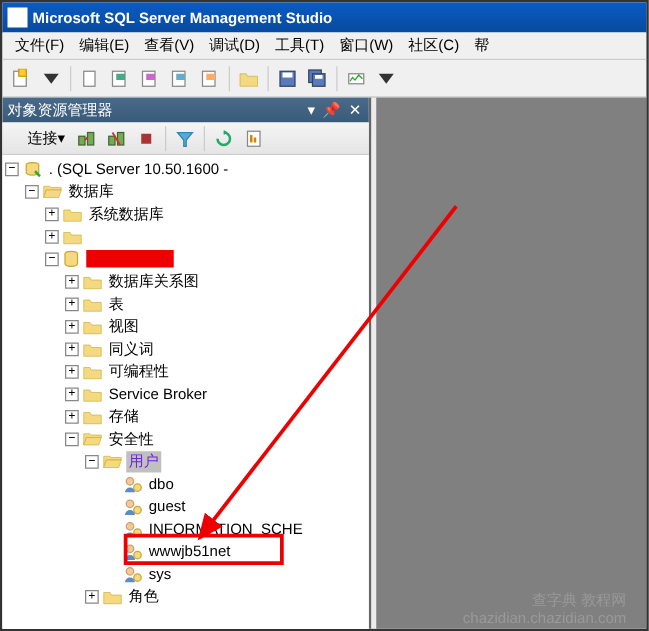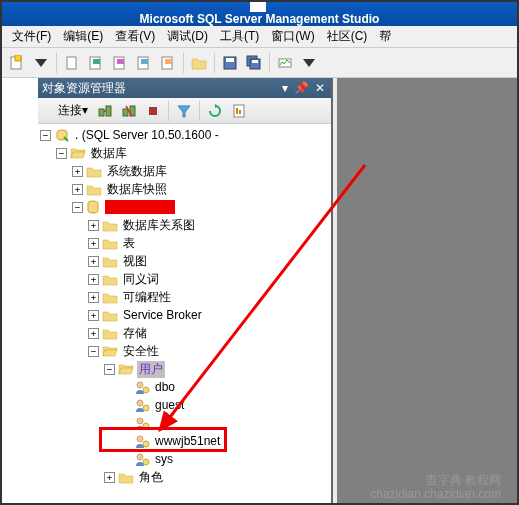--- a/index.html
+++ b/index.html
@@ -1,27 +1,27 @@
 <!DOCTYPE html>
 <html><head>
 <meta charset="utf-8">
 <style>
 * { margin: 0; padding: 0; box-sizing: border-box; font-family: "Microsoft YaHei", SimSun, Arial, sans-serif; font-size: 12px; }
 body { background: #fff; width: 519px; height: 505px; overflow: hidden; position: relative; }
 .window { width: 519px; height: 505px; border: 2px solid #333; position: relative; }
-.titlebar { height: 24px; background: linear-gradient(to bottom, #0a5bc4, #084a9e); color: #fff; display: flex; align-items: center; padding: 0 4px; font-weight: bold; font-family: "MS Sans Serif", Tahoma; flex-direction: column; }
+.titlebar { height: 24px; background: linear-gradient(to bottom, #0a5bc4, #084a9e); color: #fff; display: flex; align-items: center; padding: 0 4px; font-weight: bold; font-family: "MS Sans Serif", Tahoma; }
 .titlebar-icon { width: 16px; height: 16px; background: #fff; margin-right: 4px; display: inline-block; }
 .menubar { height: 22px; background: #f0f0f0; border-bottom: 1px solid #ccc; display: flex; align-items: center; padding: 0 4px; }
 .menubar span { padding: 2px 6px; cursor: default; }
 .toolbar { height: 30px; background: #f0f0f0; border-bottom: 1px solid #ccc; display: flex; align-items: center; padding: 2px 4px; gap: 2px; }
 .tbtn { width: 22px; height: 22px; border: 1px solid transparent; display: flex; align-items: center; justify-content: center; cursor: pointer; }
 .tbtn svg { width: 16px; height: 16px; }
 .tsep { width: 1px; height: 20px; background: #ccc; margin: 0 2px; }
 
-.client { display: flex; height: calc(100% - 76px); margin-left: 36px; }
+.client { display: flex; height: calc(100% - 76px); }
 .sidebar { width: 295px; background: #fff; border-right: 2px solid #666; display: flex; flex-direction: column; }
 .panel-header { height: 20px; background: linear-gradient(to bottom, #4a6a8a, #3a5a7a); color: #fff; display: flex; align-items: center; padding: 0 4px; justify-content: space-between; }
 .panel-header-title { flex: 1; }
 .panel-controls { display: flex; gap: 2px; }
 .panel-controls span { cursor: pointer; padding: 0 2px; }
 .panel-toolbar { height: 26px; background: linear-gradient(to bottom, #f5f5f5, #e5e5e5); border-bottom: 1px solid #ccc; display: flex; align-items: center; padding: 0 20px; gap: 2px; }
 .connect-label { margin-right: 4px; }
 
 .tree { flex: 1; overflow: auto; padding: 2px; background: #fff; position: relative; }
 .tree-node { display: flex; align-items: center; height: 18px; padding: 0; white-space: nowrap; }
@@ -229,21 +229,20 @@
           </div>
 
         <div class="tree-node">
             <span class="indent" style="width:32px"></span>
             <span class="toggle">+</span>
             <span class="node-icon">
               <svg viewBox="0 0 16 14">
                 <path class="folder" d="M1 4 h5 l1 2 h8 v7 h-14 z"></path>
               </svg>
             </span>
-            <span class="node-label">数据库快照</span>
           </div>
 
         <div class="tree-node">
             <span class="indent" style="width:32px"></span>
             <span class="toggle">−</span>
             <span class="node-icon">
               <svg viewBox="0 0 16 14">
                 <ellipse cx="7" cy="3" rx="5" ry="2" fill="#f5d980" stroke="#c9a832"></ellipse>
                 <path d="M2 3 v8 a5 2 0 0 0 10 0 v-8" fill="#f5d980" stroke="#c9a832"></path>
               </svg>
@@ -372,20 +371,21 @@
         <div class="tree-node">
             <span class="indent" style="width:80px"></span>
             <span class="toggle-spacer"></span>
             <span class="node-icon">
               <svg viewBox="0 0 16 14">
                 <circle cx="6" cy="5" r="3" fill="#f5c896" stroke="#c9a070"></circle>
                 <path d="M2 14 a4 4 0 0 1 8 0" fill="#5a8cc9"></path>
                 <circle cx="12" cy="10" r="3" fill="#f5d980" stroke="#c9a832"></circle>
               </svg>
             </span>
+            <span class="node-label">INFORMATION_SCHE</span>
           </div>
         <div class="tree-node">
             <span class="indent" style="width:80px"></span>
             <span class="toggle-spacer"></span>
             <span class="node-icon">
               <svg viewBox="0 0 16 14">
                 <circle cx="6" cy="5" r="3" fill="#f5c896" stroke="#c9a070"></circle>
                 <path d="M2 14 a4 4 0 0 1 8 0" fill="#5a8cc9"></path>
                 <circle cx="12" cy="10" r="3" fill="#f5d980" stroke="#c9a832"></circle>
               </svg>

